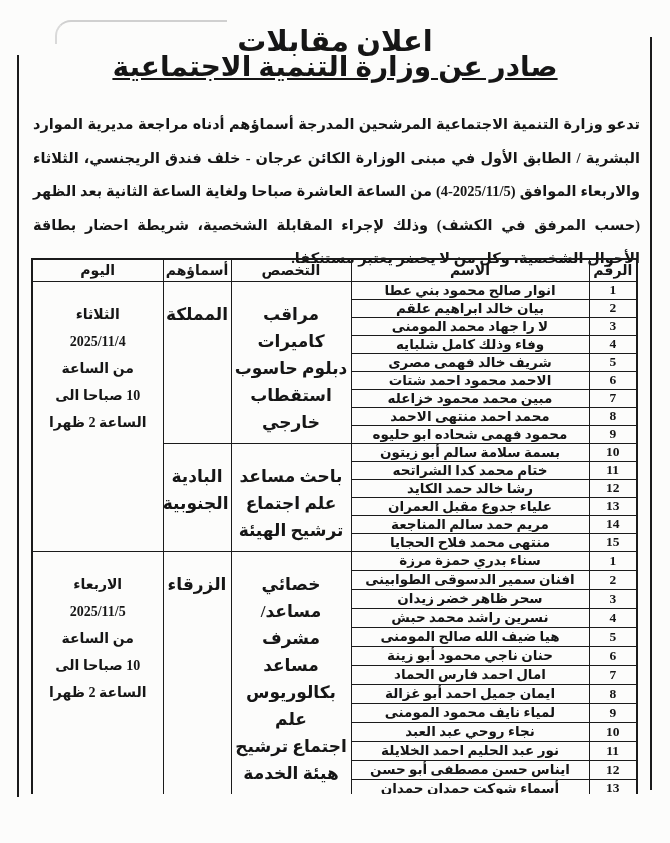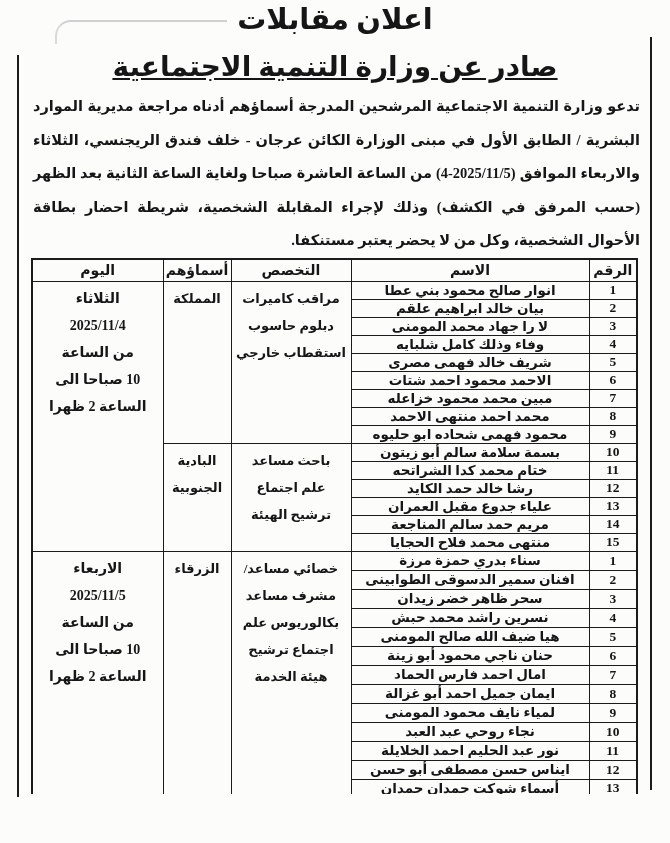--- a/index.html
+++ b/index.html
@@ -13,36 +13,36 @@
     font-family: "Liberation Serif", "DejaVu Sans", sans-serif;
   }
   .vline { position: absolute; width: 2px; background: #1b1b1b; }
   .vline.left  { left: 17px;  top: 55px; height: 742px; }
   .vline.right { left: 650px; top: 37px; height: 753px; }
   .corner-artifact {
     position: absolute; left: 55px; top: 20px; width: 172px; height: 24px;
     border-top: 2px solid #c9c9c9; border-left: 2px solid #d4d4d4;
     border-top-left-radius: 16px; opacity: .85;
   }
-  .title1 { position: absolute; top: 2px;  left: 0; right: 0; text-align: center; font-size: 29px; letter-spacing: 0; }
+  .title1 { position: absolute; top: 24px;  left: 0; right: 0; text-align: center; font-size: 29px; letter-spacing: 0; }
   .title2 { position: absolute; top: 50px; left: 0; right: 0; text-align: center; font-size: 28px; text-decoration: underline; }
   .intro {
-    position: absolute; top: 90px; right: 30px; left: 33px;
+    position: absolute; top: 108px; right: 30px; left: 33px;
     font-size: 14.5px; line-height: 33.5px; text-align: justify;
   }
   .tablewrap { position: absolute; top: 258px; right: 32px; width: 607px; height: 536px; overflow: hidden; }
   table { width: 100%; border-collapse: collapse; table-layout: fixed; direction: rtl; }
   th, td { border: 1px solid #1b1b1b; }
   table { border: 2px solid #1b1b1b; }
   th { height: 22px; font-size: 14px; font-weight: bold; text-align: center; }
   td { font-size: 13.5px; text-align: center; padding: 0 2px; overflow: hidden; white-space: nowrap; }
   tr.s1 { height: 18px; }
   tr.s2 { height: 19px; }
-  td.merged { vertical-align: top; padding-top: 3px; white-space: normal; }
-  td.merged .ln { line-height: 27px; font-size: 13px; }
+  td.merged { vertical-align: top; padding-top: 19px; white-space: normal; }
+  td.merged .ln { line-height: 27px; font-size: 17px; }
   td.day-cell .ln { font-size: 14px; }
 </style>
 </head>
 <body>
 
 <div class="page">
 
   <div class="corner-artifact"></div>
   <div class="vline left"></div>
   <div class="vline right"></div>

